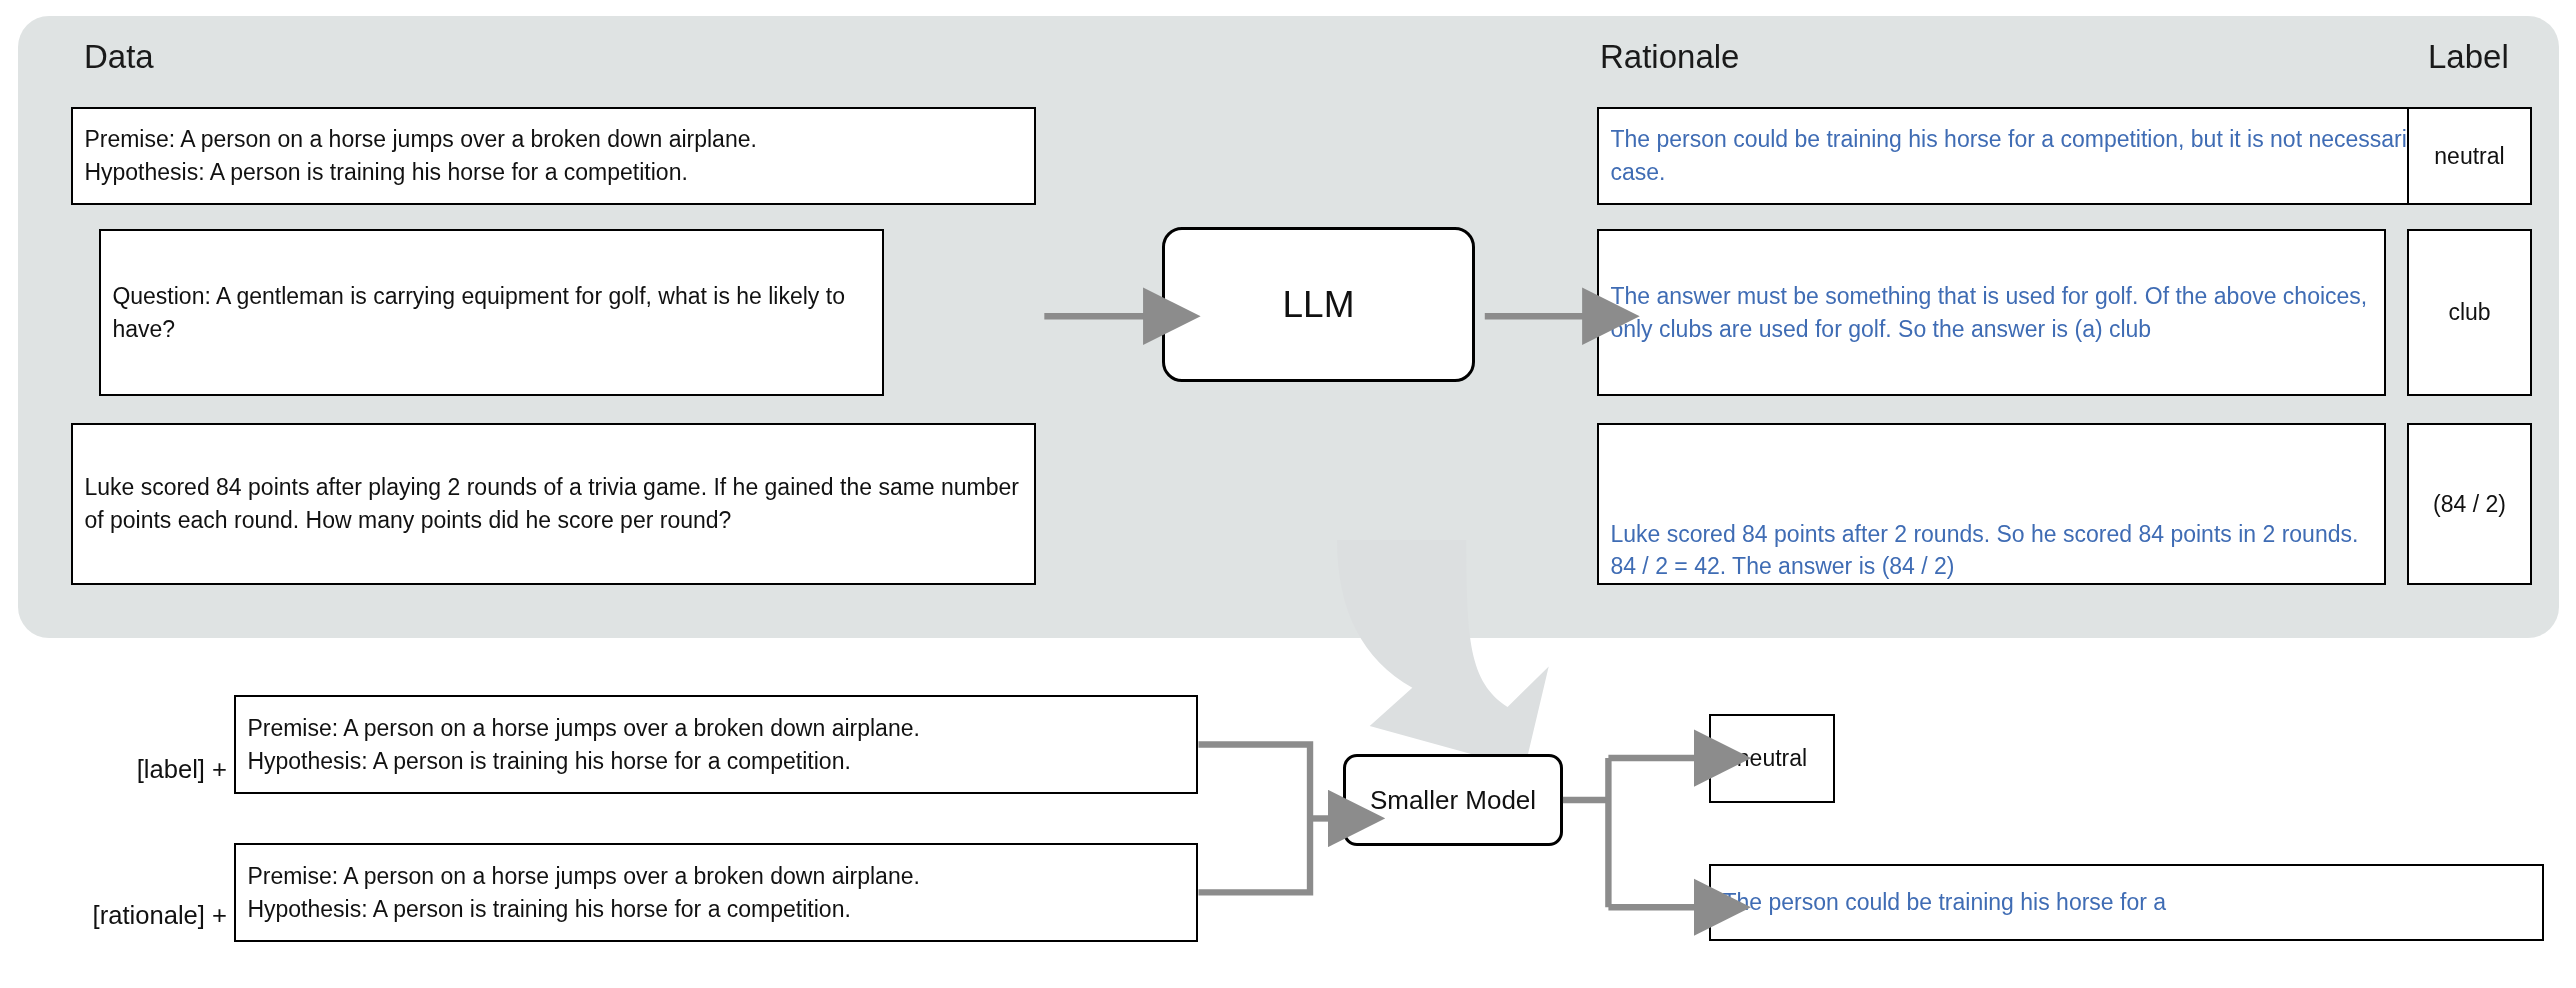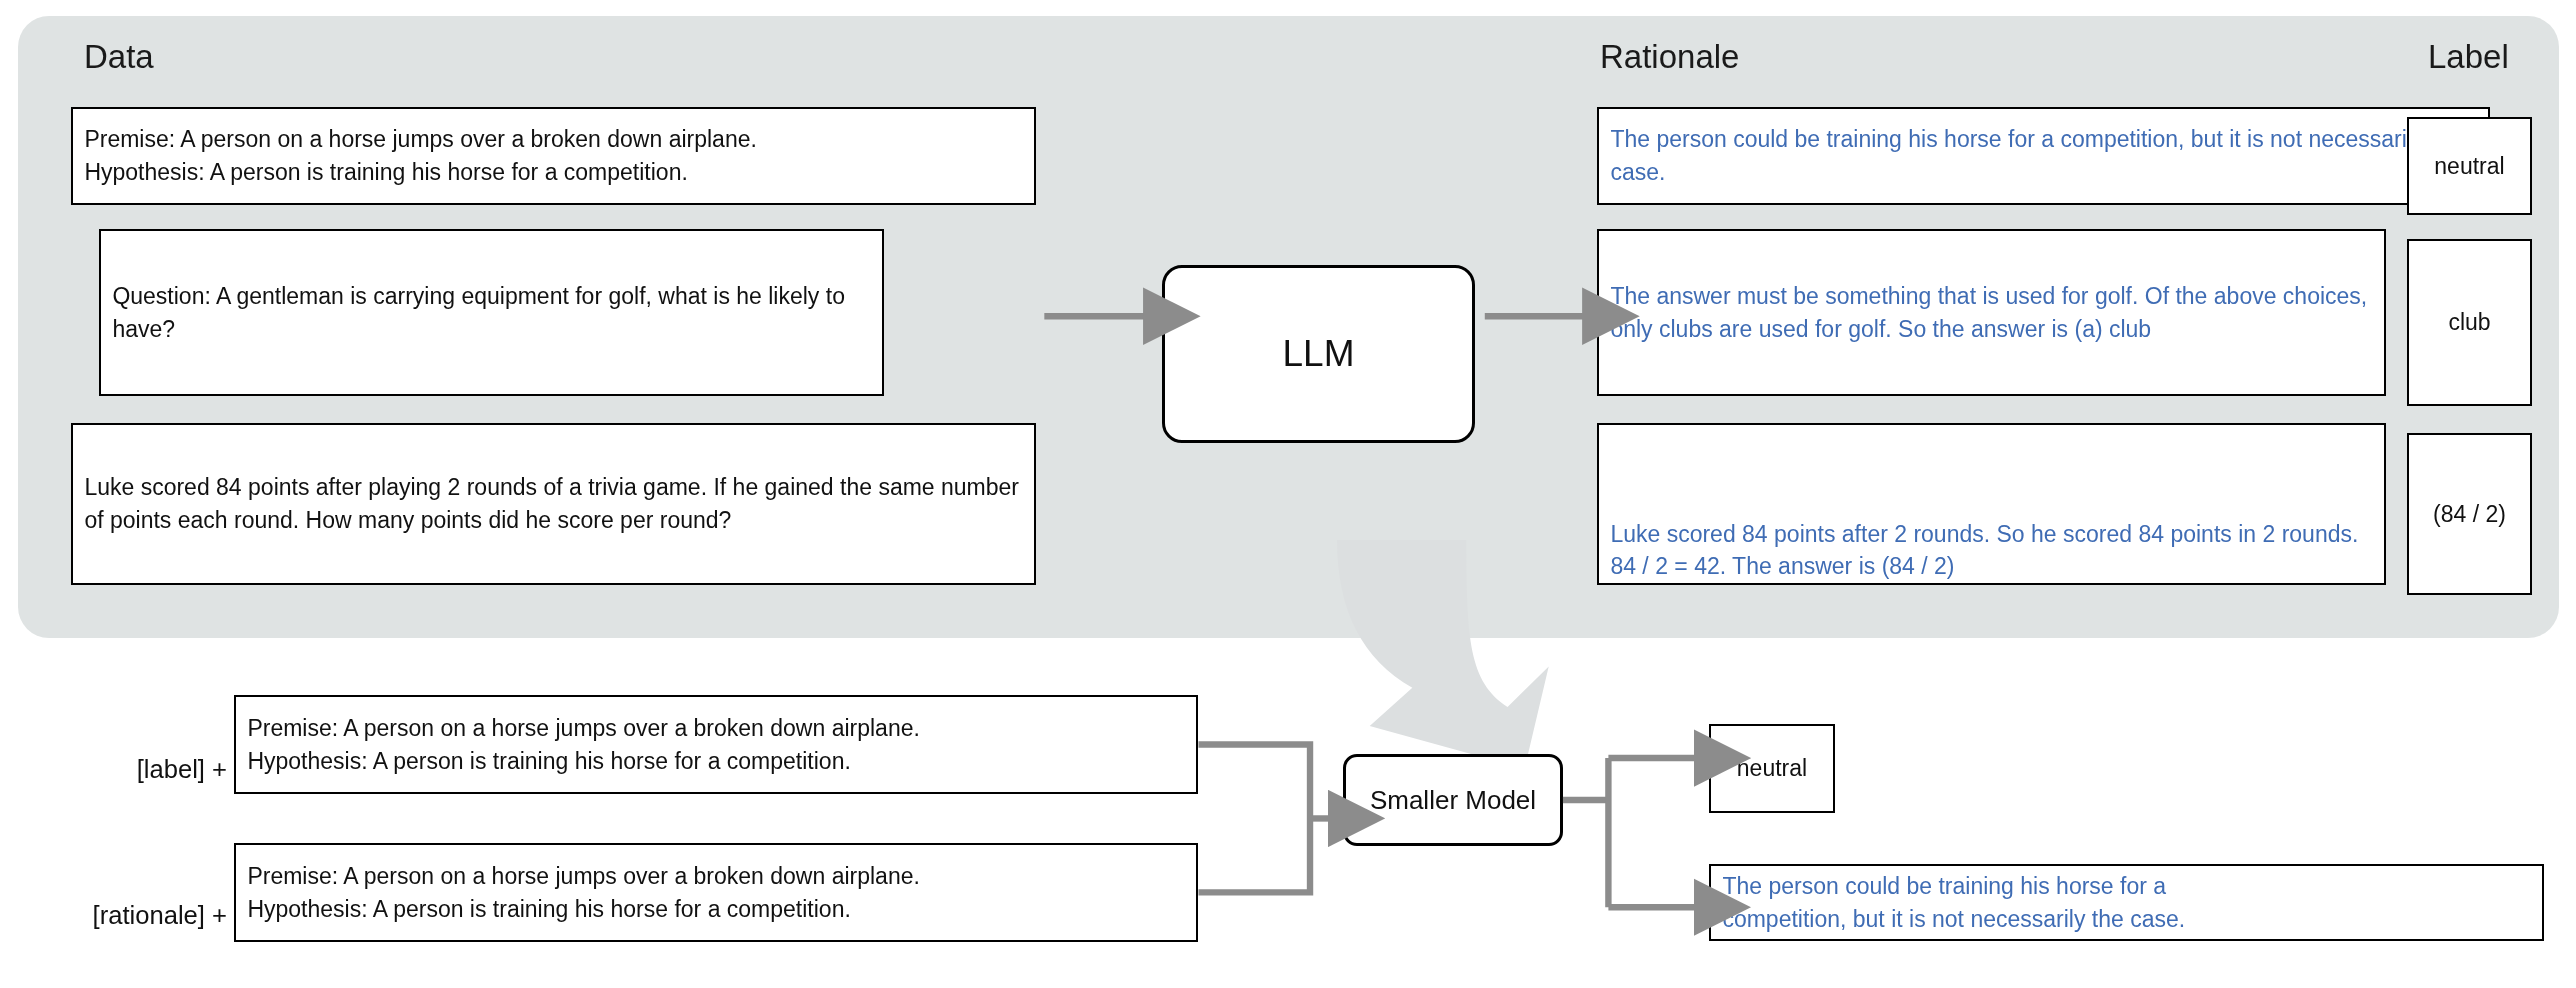--- a/index.html
+++ b/index.html
@@ -46,21 +46,21 @@
     align-items: center;
   }
   .tbox .txt {
     padding: 0 11.4px;
     font-size: 23px;
     line-height: 1.42;
     color: #111111;
     width: 100%;
   }
   .blue .txt { color: #3f6cb4; }
-  .center { justify-content: flex-end; margin-top: 10px; }
+  .center { justify-content: flex-end; }
   .center .txt { text-align: center; padding: 0 4.3px; }
 
   
   #data-box-1 { left: 71px; top: 107px;  width: 965px; height: 98px; }
   #data-box-2 { left: 71px; top: 229px;  width: 785px; height: 167px; margin-left: 28px; }
   #data-box-3 { left: 71px; top: 423px;  width: 965px; height: 162px; }
 
   
   #rat-box-1 { left: 1597px; top: 107px;  width: 893px; height: 98px; }
   #rat-box-2 { left: 1597px; top: 229px;  width: 789px; height: 167px; }
@@ -70,31 +70,30 @@
   #lab-box-1 { left: 2407px; top: 107px;  width: 125px; height: 98px; }
   #lab-box-2 { left: 2407px; top: 229px;  width: 125px; height: 167px; }
   #lab-box-3 { left: 2407px; top: 423px;  width: 125px; height: 162px; }
 
   
   #llm-box {
     position: absolute;
     left: 1162px;
     top: 227px;
     width: 313px;
-    height: 178px;
+    height: 155px;
     background: #ffffff;
     border: 3.6px solid #000000;
     border-radius: 20px;
     box-sizing: border-box;
     display: flex;
     align-items: center;
     justify-content: center;
     font-size: 37px;
     color: #111111;
-    margin-top: 38px;
   }
   
   #small-model-box {
     position: absolute;
     left: 1343px;
     top: 754px;
     width: 220px;
     height: 92px;
     background: #ffffff;
     border: 3.6px solid #000000;
@@ -224,21 +223,20 @@
 <div id="small-model-box">
   <span>Smaller Model</span>
 </div>
 
 <div class="tbox center" id="out-box-1">
   <div class="txt">neutral</div>
 </div>
 <div class="tbox blue" id="out-box-2">
   <div class="txt">
     <span class="two-line">The person could be training his horse for a</span>
-    <span class="two-line">competition, but it is not necessarily the case.</span>
   </div>
 </div>
 
 <svg class="overlay" viewBox="0 0 3626 1392" width="2576" height="989">
 
   <path d="M 1687 1048 L 1844 1048 L 1844 1256 L 1687 1256" fill="none" stroke="#8c8c8c" stroke-width="9"></path>
   <line x1="1844" y1="1152" x2="1878" y2="1152" stroke="#8c8c8c" stroke-width="9" marker-end="url(#ah)"></line>
 
   <line x1="2200" y1="1126" x2="2264" y2="1126" stroke="#8c8c8c" stroke-width="9"></line>
   <path d="M 2264 1067 L 2264 1126 L 2264 1277" fill="none" stroke="#8c8c8c" stroke-width="9"></path>

